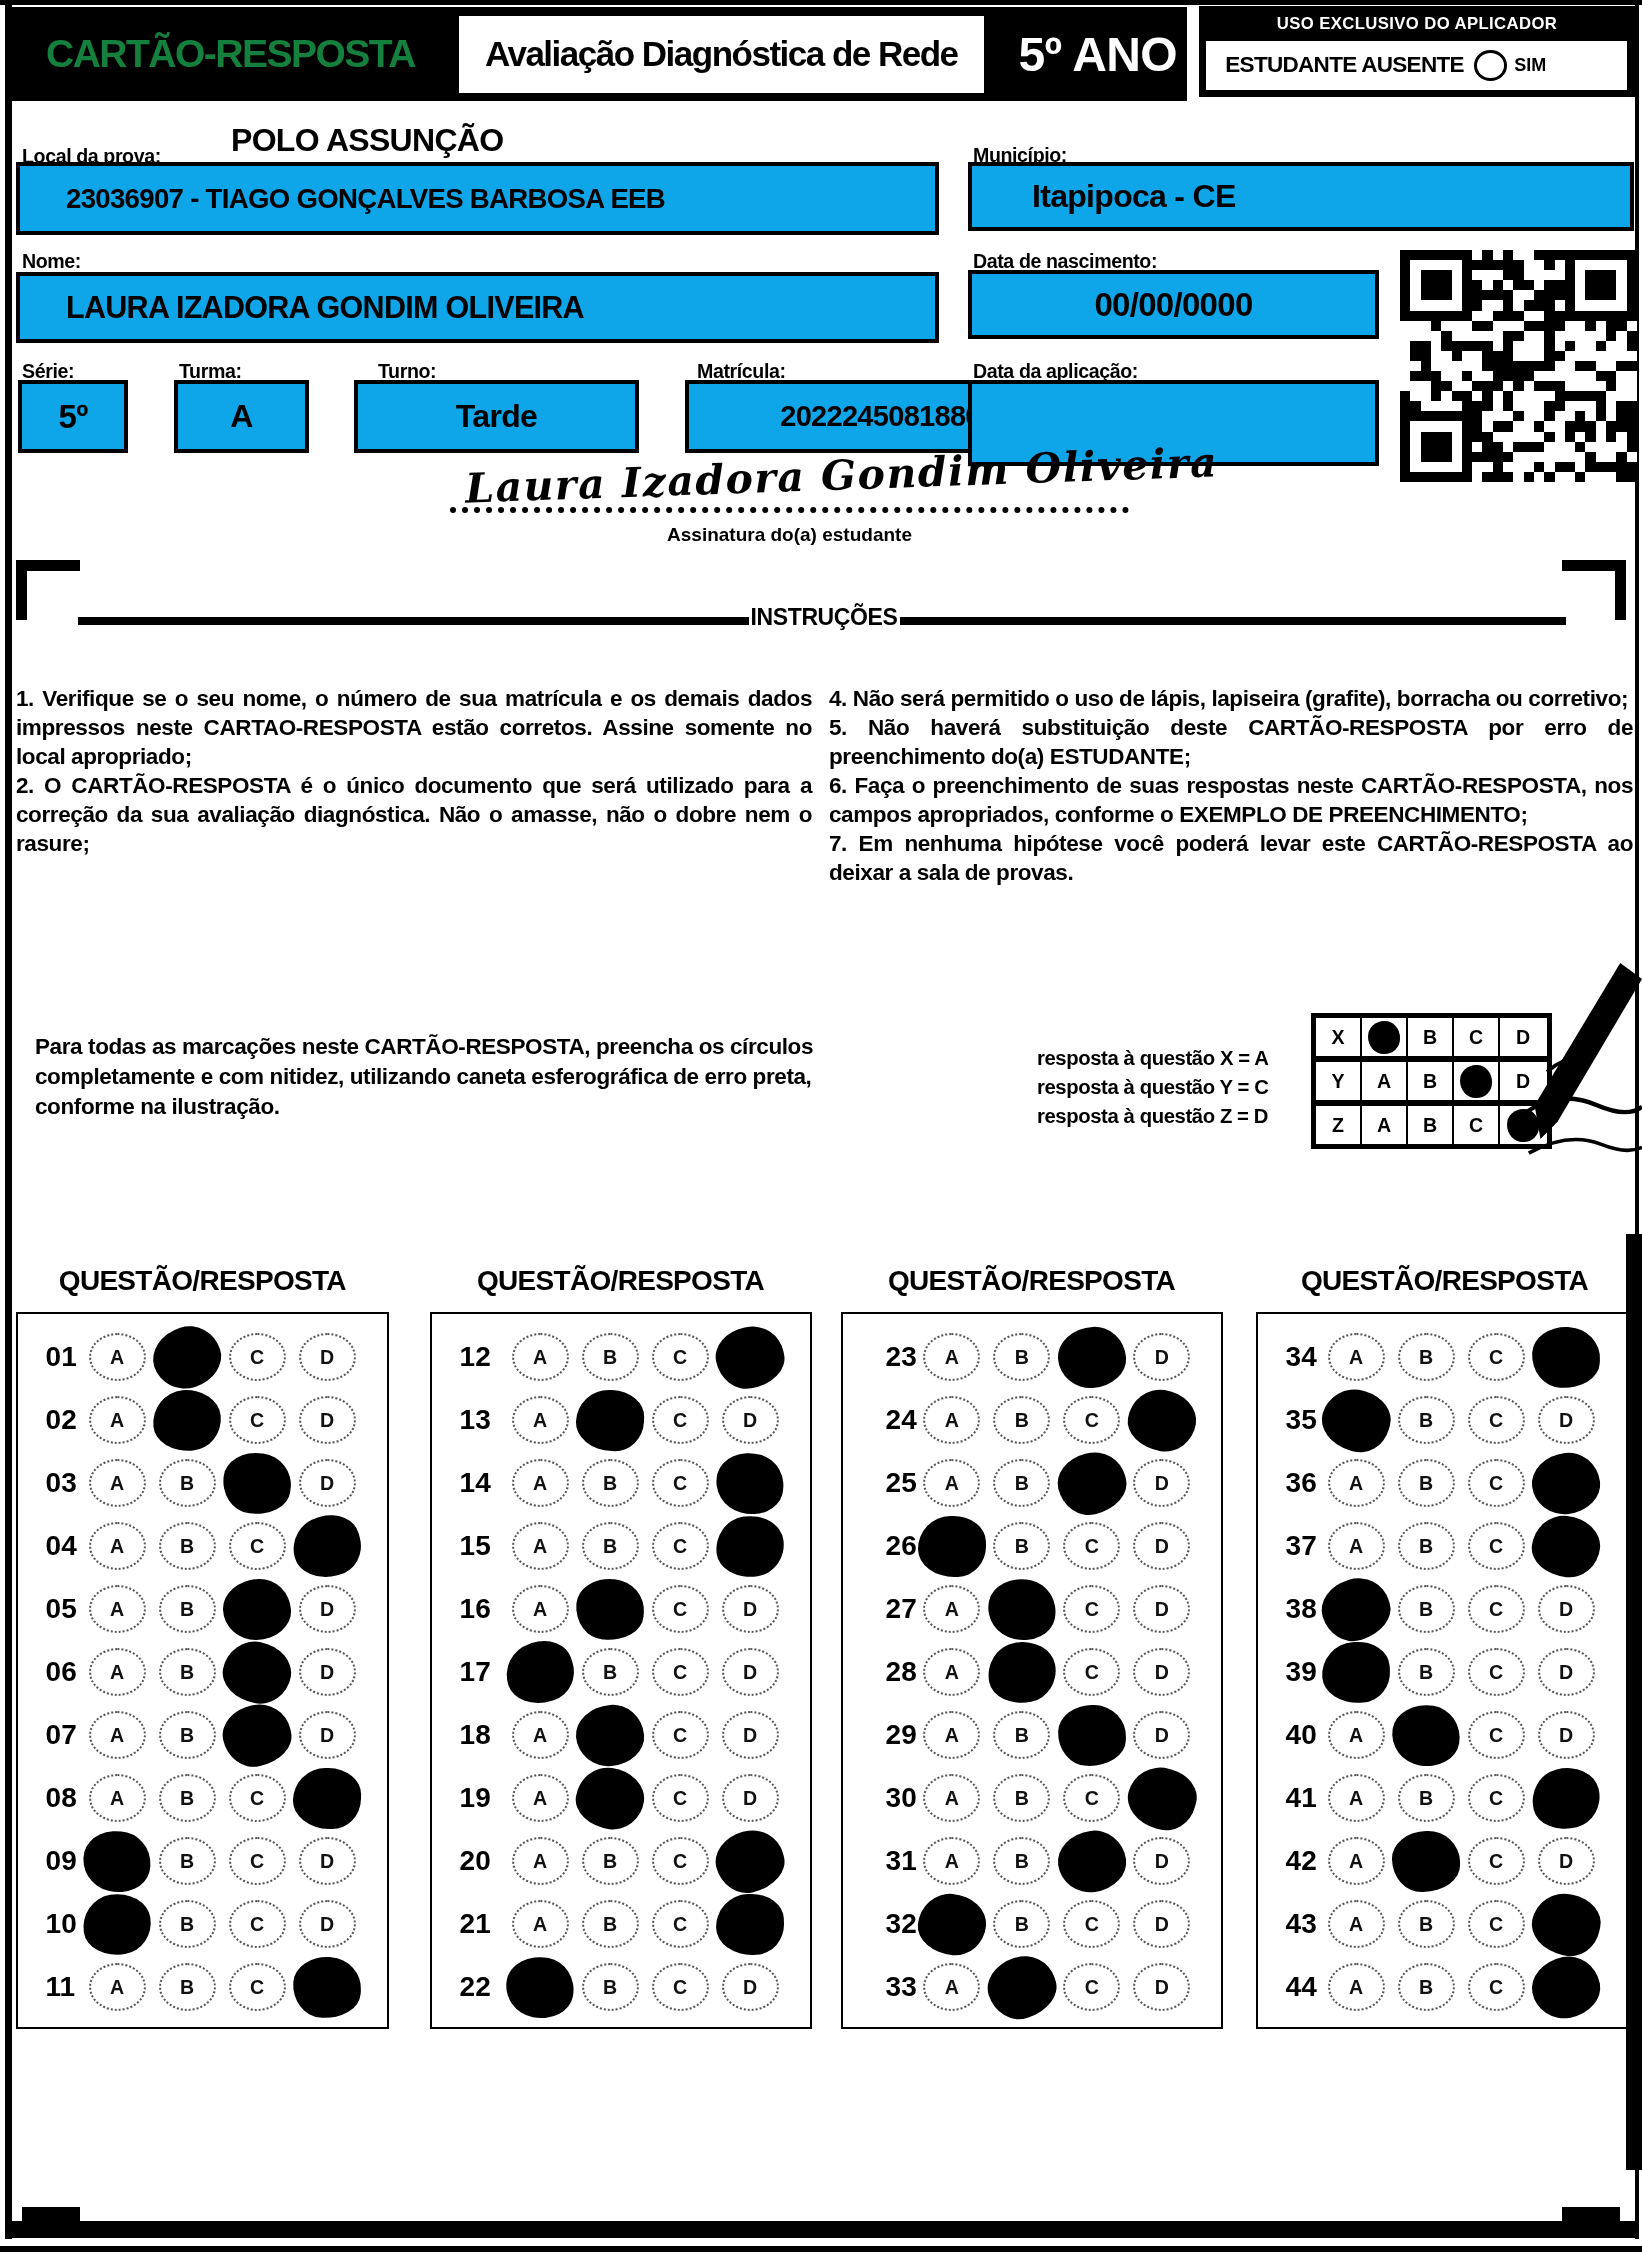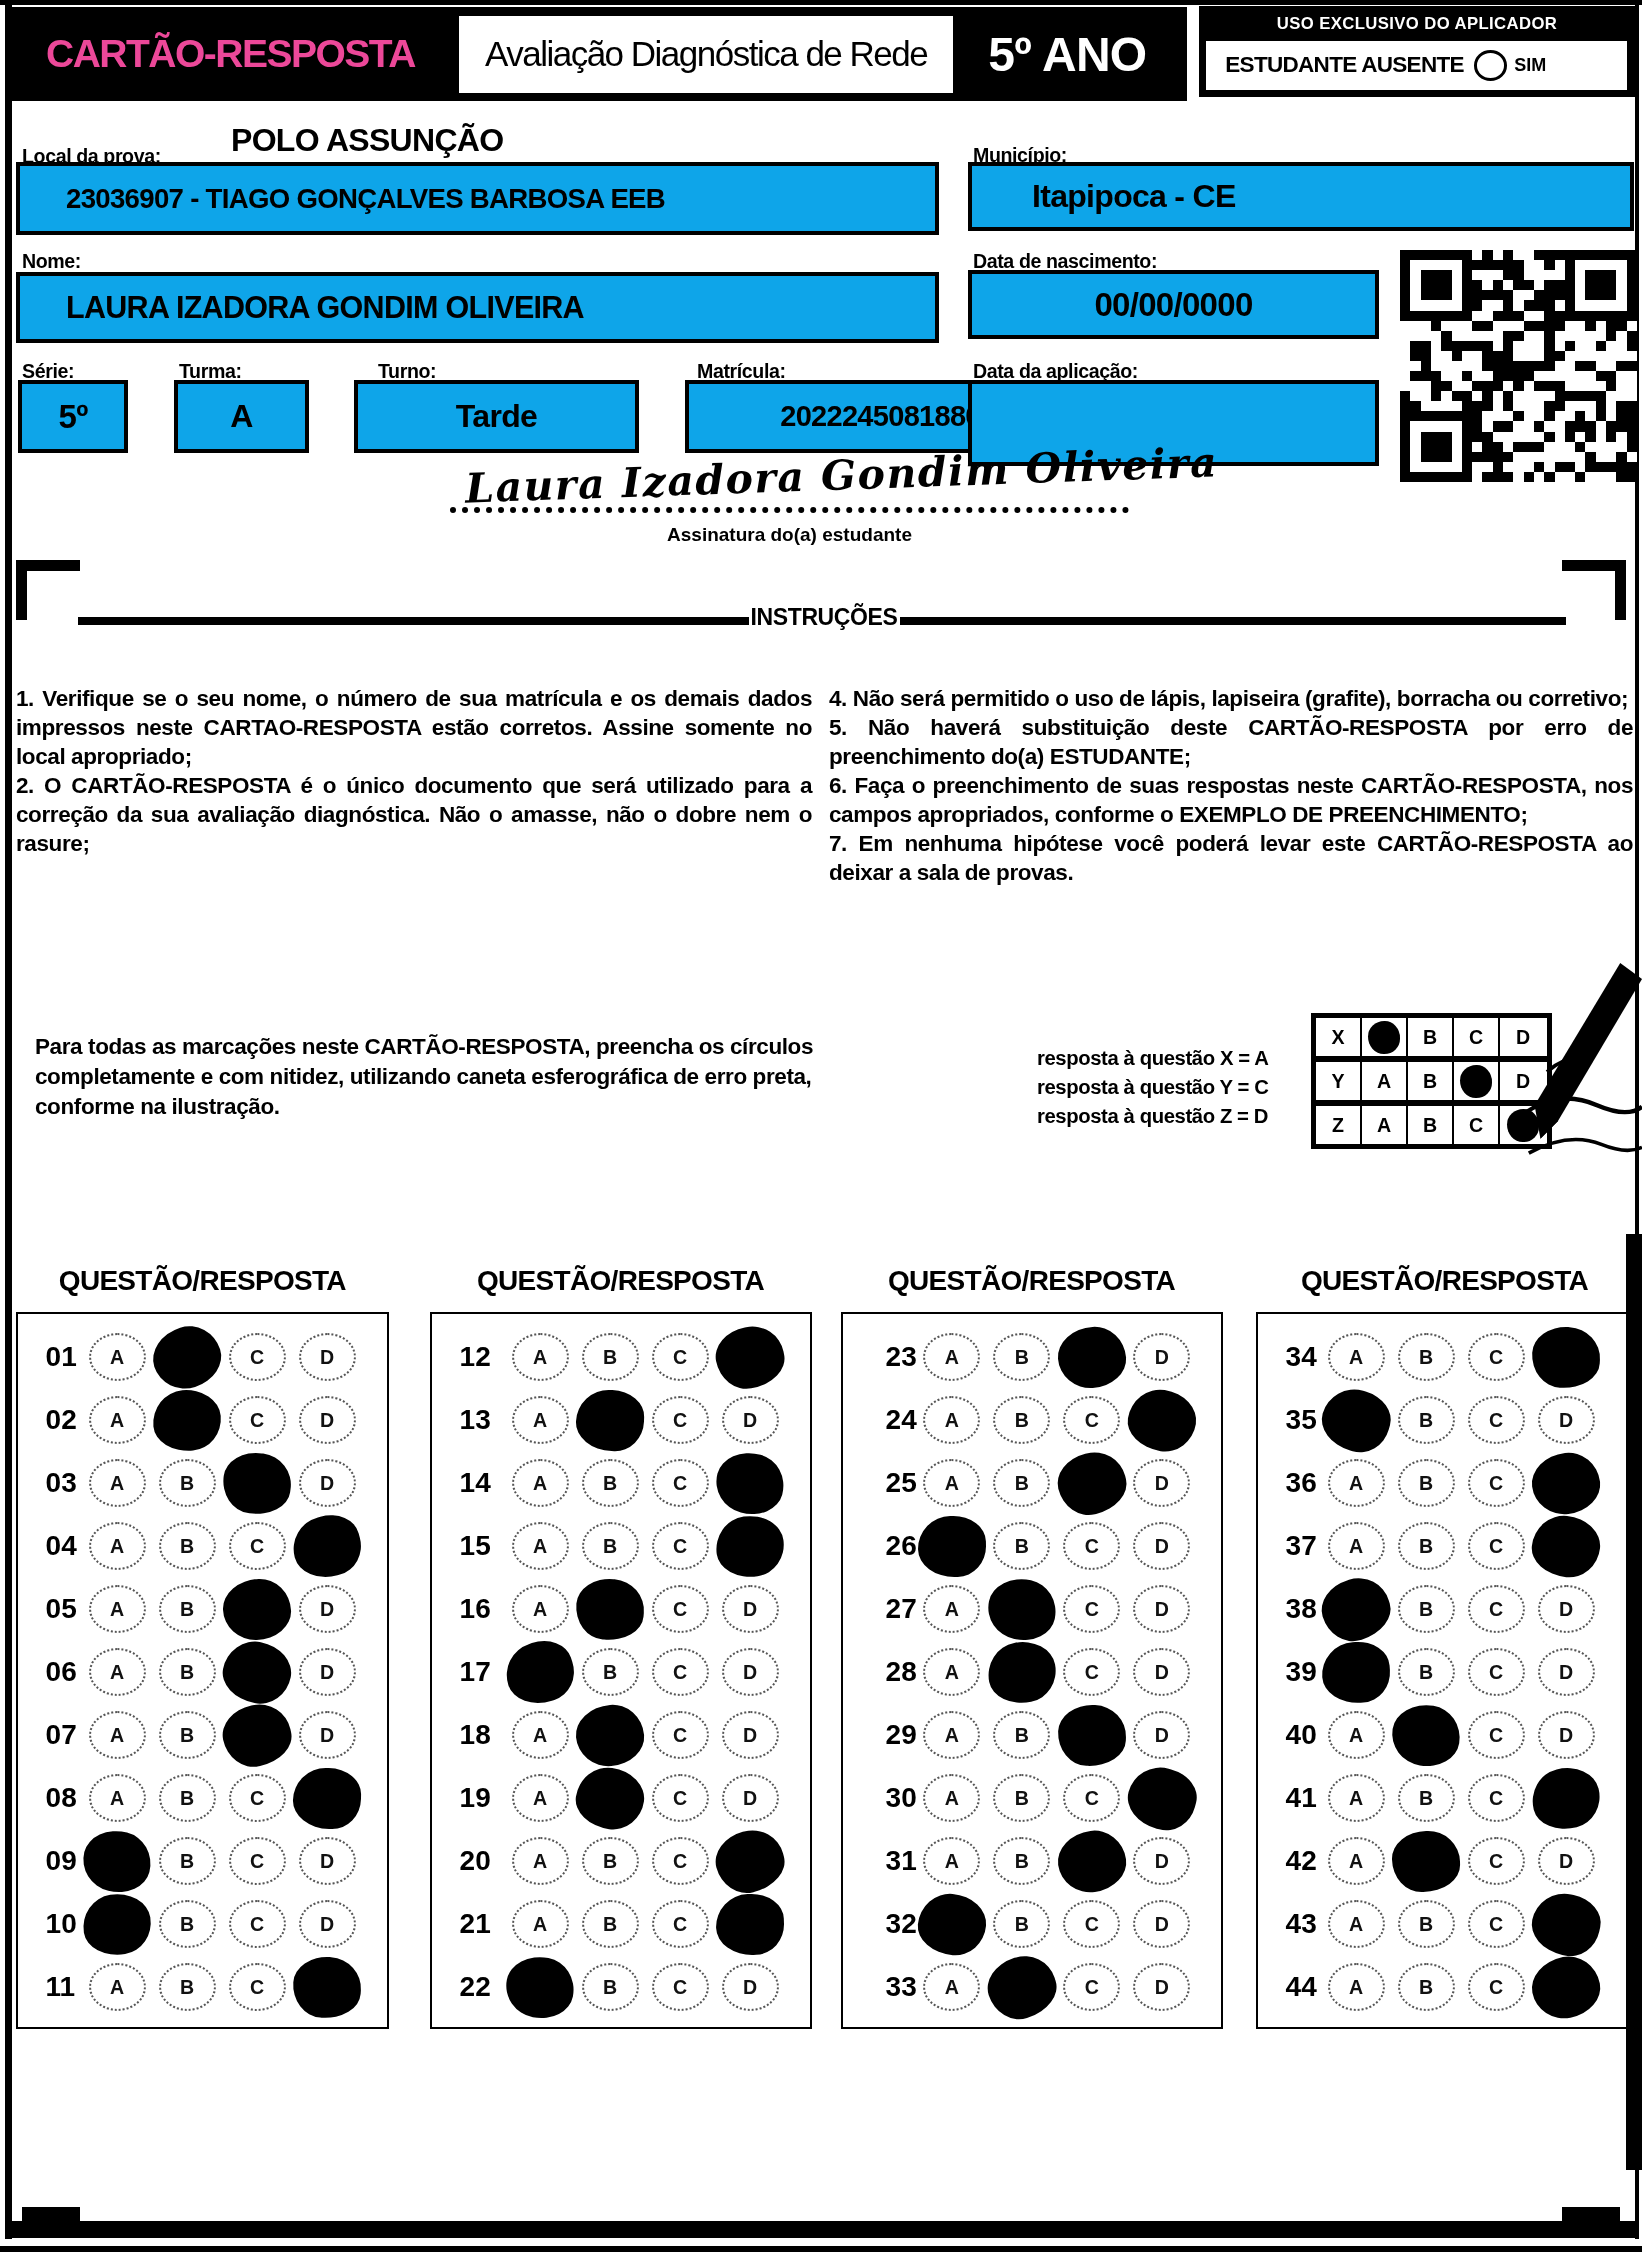--- a/index.html
+++ b/index.html
@@ -16,23 +16,23 @@
   .edge-bottom{ position:absolute; left:5.1px; top:2221px; width:1633px; height:17.4px; background:#000; }
   .edge-bottom2{ position:absolute; left:0px; top:2246px; width:1642px; height:5.8px; background:#000; }
   .foot-l { position:absolute; left:22px; top:2207px; width:58px; height:16px; background:#000; }
   .foot-r { position:absolute; left:1562px; top:2207px; width:58px; height:16px; background:#000; }
   .corner-tl { position:absolute; left:16px; top:560px; width:64px; height:60px; border-top:11px solid #000; border-left:11px solid #000; }
   .corner-tr { position:absolute; left:1562px; top:560px; width:64px; height:60px; border-top:11px solid #000; border-right:11px solid #000; }
 
   
   .banner { position:absolute; left:11px; top:7.3px; width:1176px; height:94px; background:#000;
             display:flex; align-items:center; }
-  .banner-title { color:#ec4899; font-weight:700; font-size:39px; letter-spacing:-1.5px; padding-left:35px; white-space:nowrap; }
+  .banner-title { color:#15803d; font-weight:700; font-size:39px; letter-spacing:-1.5px; padding-left:35px; white-space:nowrap; }
   .banner-subbox { background:#fff; height:77px; margin-left:44px; padding:0 26px; display:flex; align-items:center; }
-  .banner-subtitle { color:#000; font-weight:400; font-size:35px; letter-spacing:-1.5px; white-space:nowrap; }
+  .banner-subtitle { color:#000; font-weight:700; font-size:35px; letter-spacing:-1.5px; white-space:nowrap; }
   .banner-grade { color:#fff; font-weight:700; font-size:48px; letter-spacing:-0.7px; margin-left:35px; white-space:nowrap; }
 
   .app-box { position:absolute; left:1199px; top:5.8px; width:436px; height:91px; background:#000; }
   .app-title { color:#fff; font-weight:700; font-size:16.7px; text-align:center; margin-top:8.7px; letter-spacing:0.4px; }
   .app-inner { position:absolute; left:7.3px; top:35px; width:421px; height:49px; background:#fff;
                display:flex; align-items:center; padding-left:19px; }
   .app-absent { font-weight:700; font-size:22.5px; letter-spacing:-0.7px; }
   .absent-circle { width:33px; height:30.5px; border:3.6px solid #000; border-radius:50%; margin:0 7.3px 0 10.2px; }
   .app-sim { font-weight:700; font-size:18px; }
 

